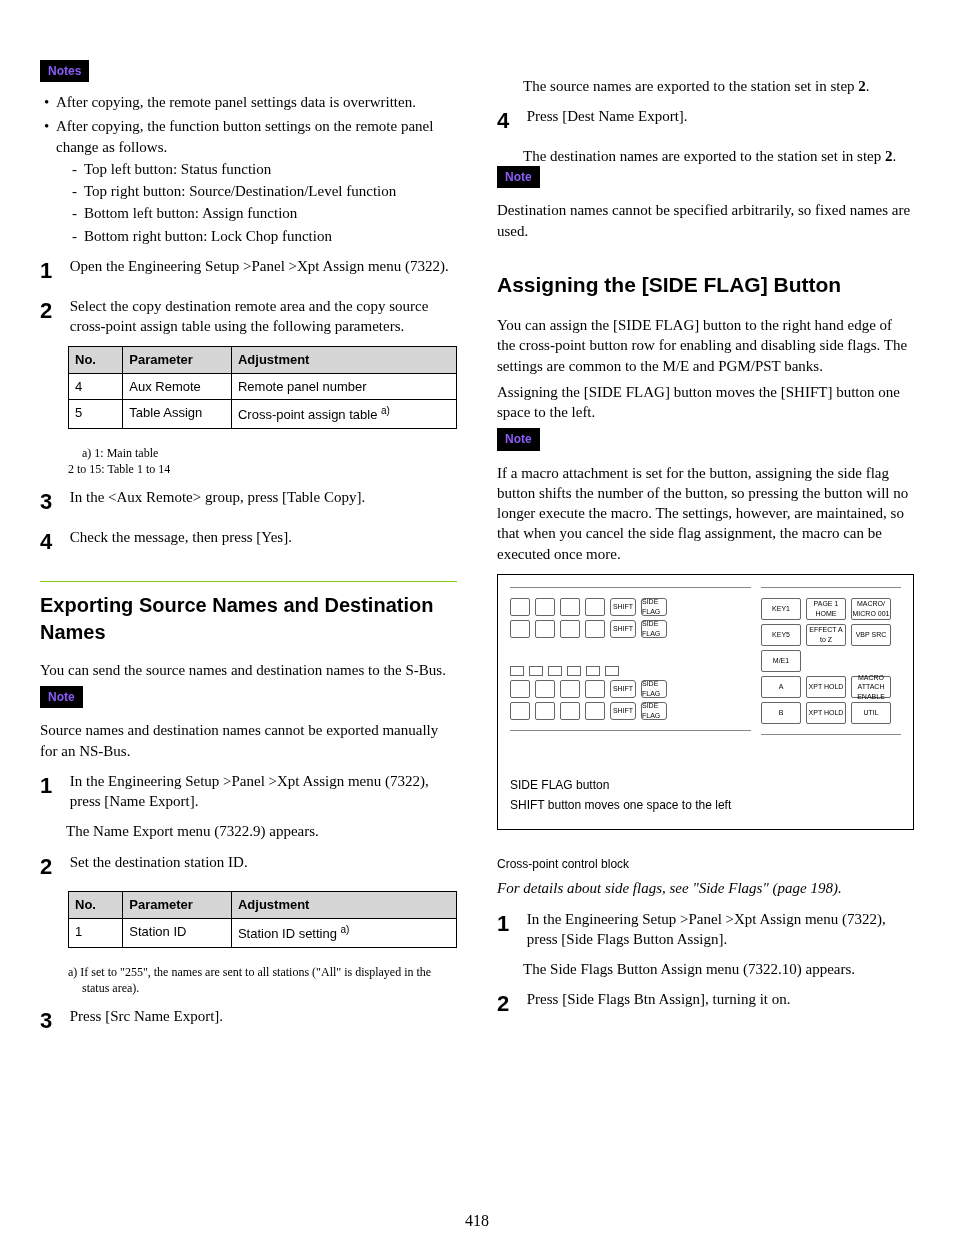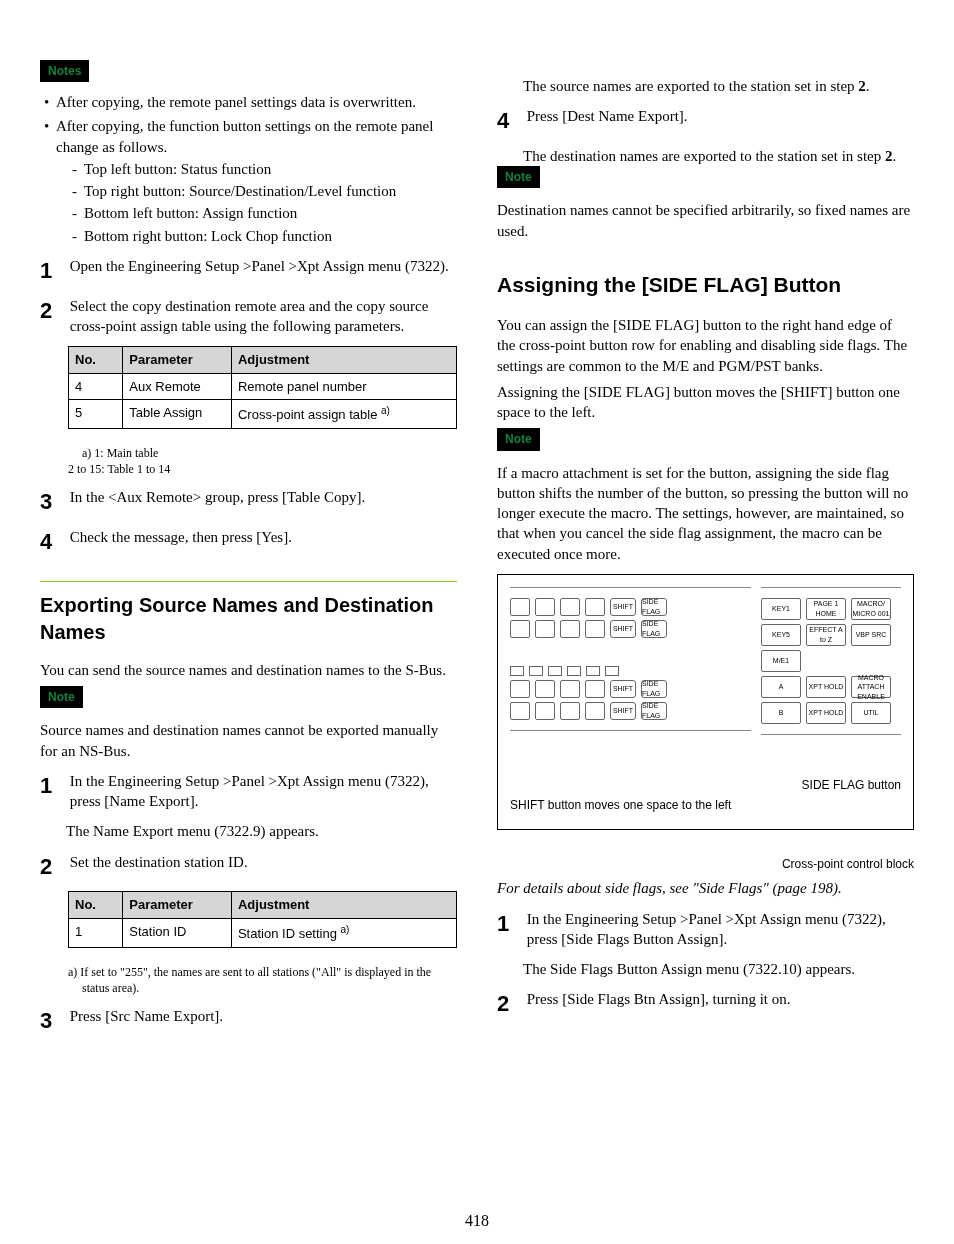--- a/index.html
+++ b/index.html
@@ -21,21 +21,21 @@
   }
   .content {
     display: flex;
     gap: 40px;
   }
   .col {
     width: 50%;
   }
   .note-badge {
     background: #000;
-    color: #15803d;
+    color: #8b5cf6;
     font-family: Arial, Helvetica, sans-serif;
     font-size: 12px;
     font-weight: bold;
     padding: 3px 8px;
     display: inline-block;
     margin-bottom: 6px;
   }
   ul.bullet {
     list-style: none;
     padding: 0;
@@ -138,21 +138,21 @@
   .btns-area { border-top: 1px solid #888; border-bottom: 1px solid #888; padding: 6px 0; }
   .row { display: flex; gap: 5px; margin: 4px 0; align-items: center; }
   .sq { width: 20px; height: 18px; border: 1px solid #666; border-radius: 2px; }
   .lbtn { width: 26px; height: 18px; border: 1px solid #666; border-radius: 3px; display:flex; align-items:center; justify-content:center; font-size:7px; }
   .rbtn { width: 40px; height: 22px; border: 1px solid #666; border-radius: 2px; display:flex; align-items:center; justify-content:center; font-size:7px; text-align:center; }
   .caption {
     font-family: Arial, Helvetica, sans-serif;
     font-size: 12px;
     margin: 4px 0;
   }
-  .caption-center { text-align: right; margin-top: 26px; }
+  .caption-center { text-align: left; margin-top: 26px; }
   .pageno {
     position: absolute;
     bottom: 12px;
     left: 0; right: 0;
     text-align: center;
     font-size: 16px;
   }
 </style>
 </head>
 <body>

